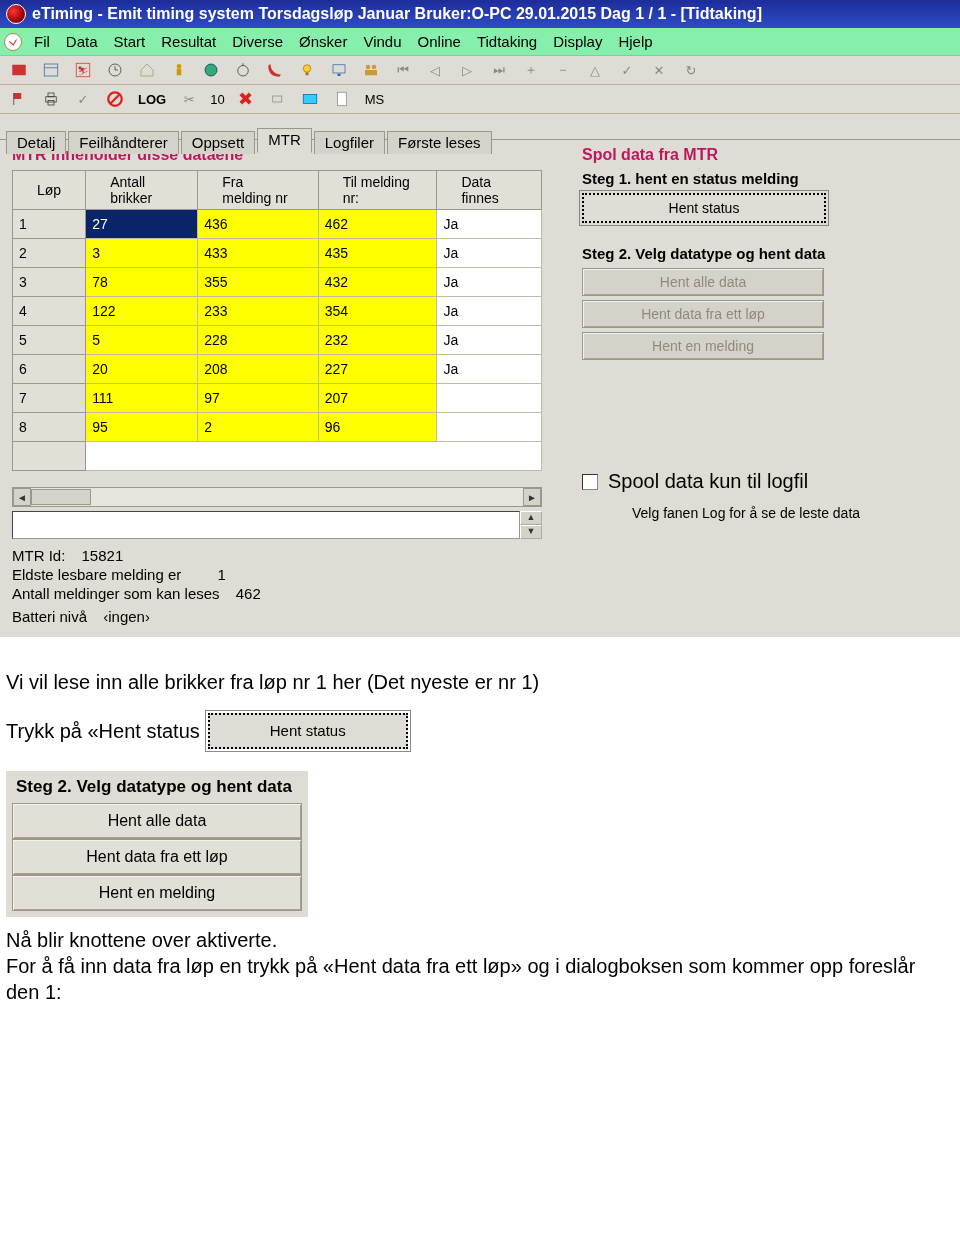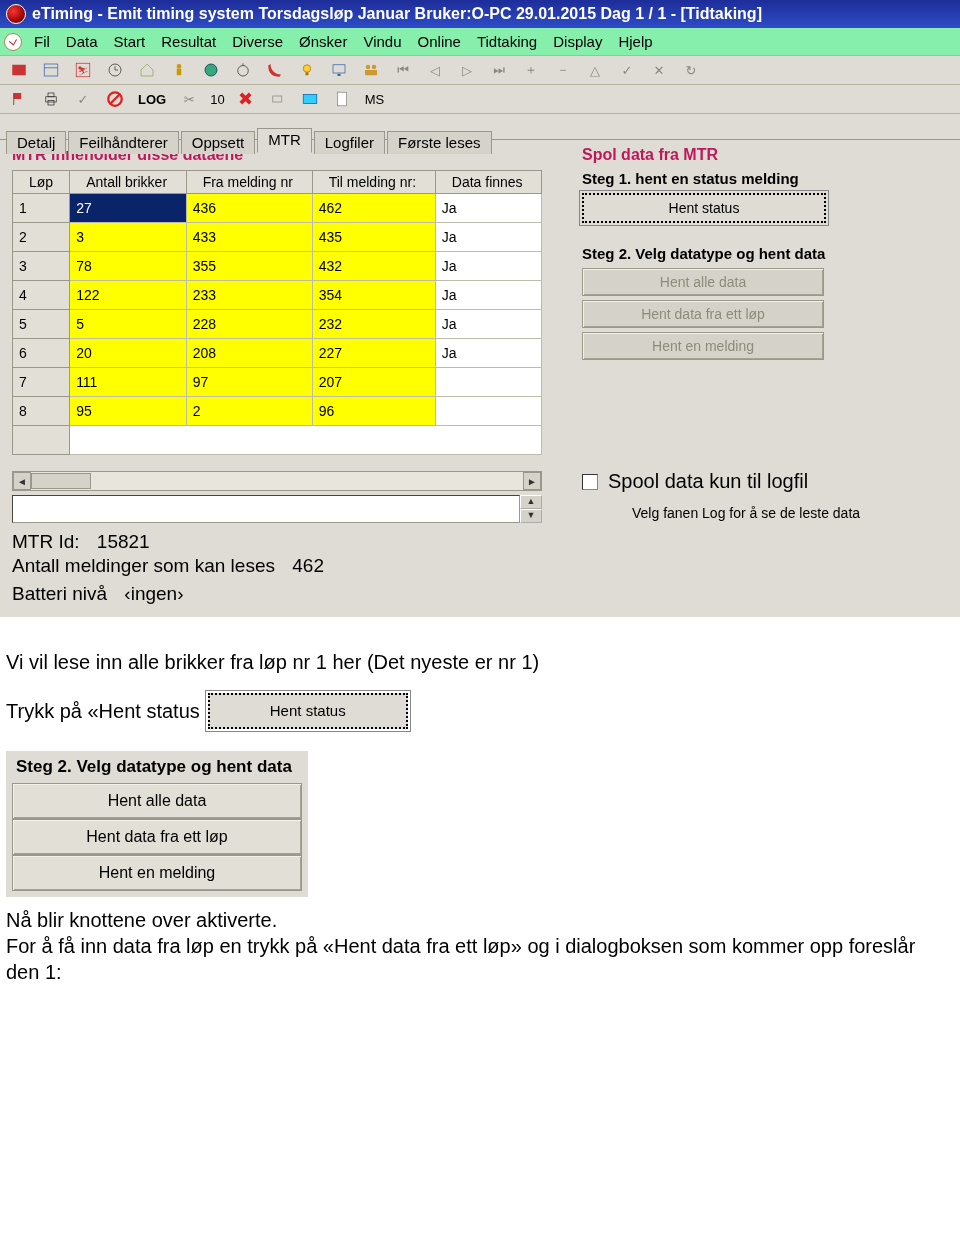--- a/index.html
+++ b/index.html
@@ -156,21 +156,21 @@
     border-collapse: collapse;
     width: 100%;
     font-size: 14px;
     border: 1px solid #9a988a;
   }
   table.datagrid th {
     background: #e2e0d6;
     border: 1px solid #9a988a;
     font-weight: normal;
     text-align: left;
-    padding: 3px 16px;
+    padding: 3px 24px;
     font-size: 14px;
   }
   table.datagrid td {
     border: 1px solid #bdbba9;
     padding: 4px 6px;
     height: 20px;
   }
   table.datagrid td.rowhdr {
     background: #e2e0d6;
     border: 1px solid #9a988a;
@@ -237,21 +237,21 @@
     flex: 1;
     background: #d5d3c9;
     border: 1px outset #fff;
     font-size: 9px;
     text-align: center;
     line-height: 11px;
     color: #333;
   }
   
   .info-line {
-    font-size: 19px;
+    font-size: 15px;
     margin-top: 2px;
   }
   .info-line .val {
     display: inline-block;
     margin-left: 12px;
   }
   
   .step-hdr {
     font-weight: bold;
     font-size: 15px;
@@ -595,20 +595,24 @@
             <div>▼</div>
           </div>
         </div>
 
         <div style="height:6px;"></div>
         <div class="info-line">
           <span>MTR Id:</span>
           <span class="val">15821</span>
         </div>
         <div class="info-line">
+          <span>Eldste lesbare melding er</span>
+          <span class="val" style="margin-left:32px;">1</span>
+        </div>
+        <div class="info-line">
           <span>Antall meldinger som kan leses</span>
           <span class="val">462</span>
         </div>
         <div class="info-line" style="margin-top:6px;">
           <span>Batteri nivå</span>
           <span class="val">‹ingen›</span>
         </div>
       </div>
 
       <div class="right-col">

